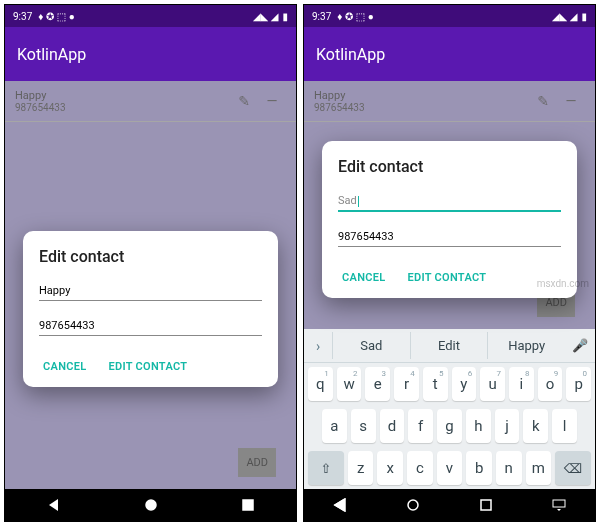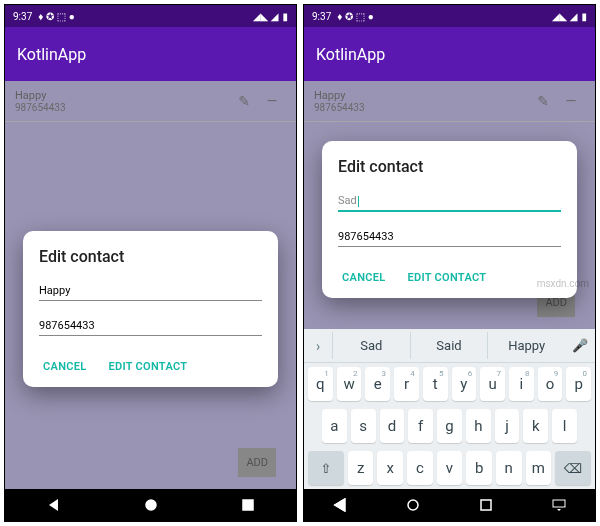--- a/index.html
+++ b/index.html
@@ -128,21 +128,21 @@
         <button class="dlg-btn">CANCEL</button>
         <button class="dlg-btn">EDIT CONTACT</button>
       </div>
     </div>
   </div>
 
   <div class="kbd">
     <div class="sugbar">
       <div class="chev">›</div>
       <div class="sug">Sad</div>
-      <div class="sug">Said</div>
+      <div class="sug">Edit</div>
       <div class="sug">Happy</div>
       <div class="mic">🎤</div>
     </div>
     <div class="krow" id="krow1">
         <div class="key">q<span class="hint">1</span></div>
         <div class="key">w<span class="hint">2</span></div>
         <div class="key">e<span class="hint">3</span></div>
         <div class="key">r<span class="hint">4</span></div>
         <div class="key">t<span class="hint">5</span></div>
         <div class="key">y<span class="hint">6</span></div>

